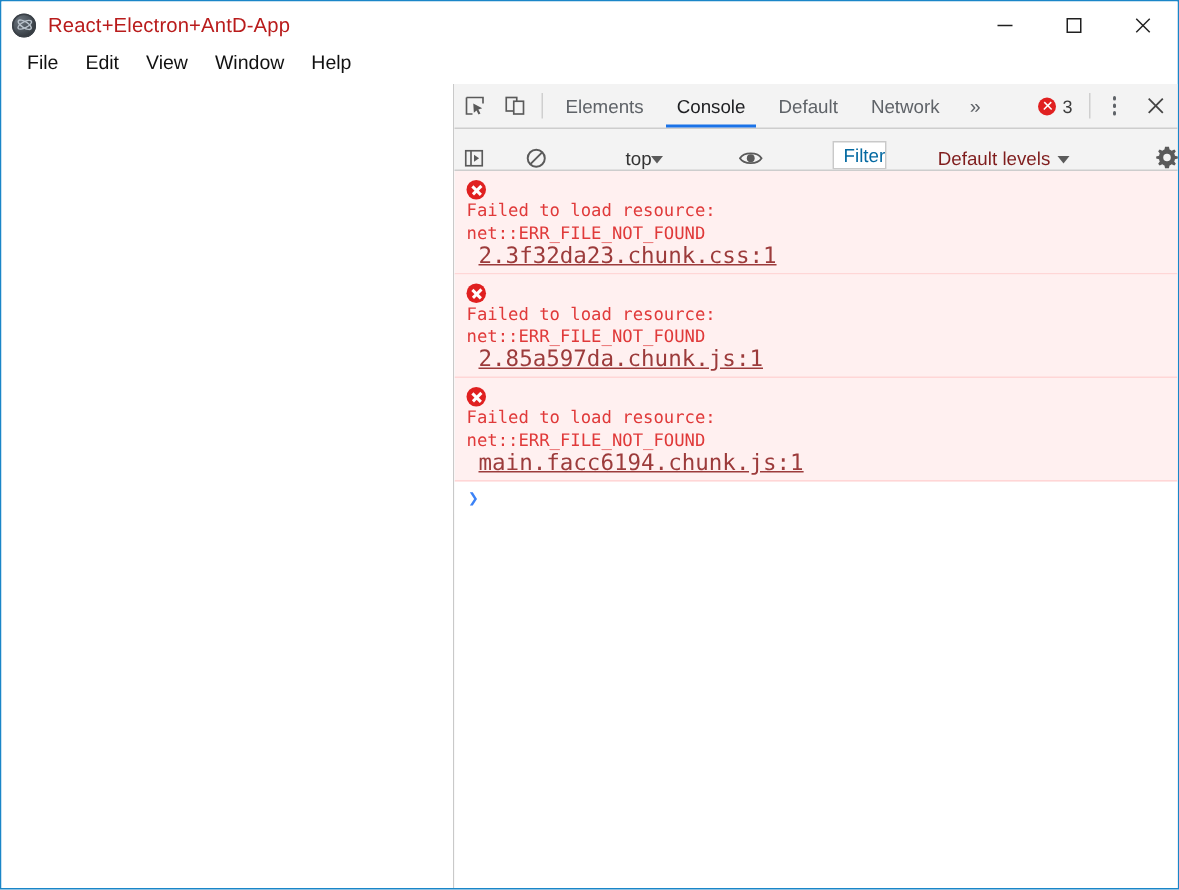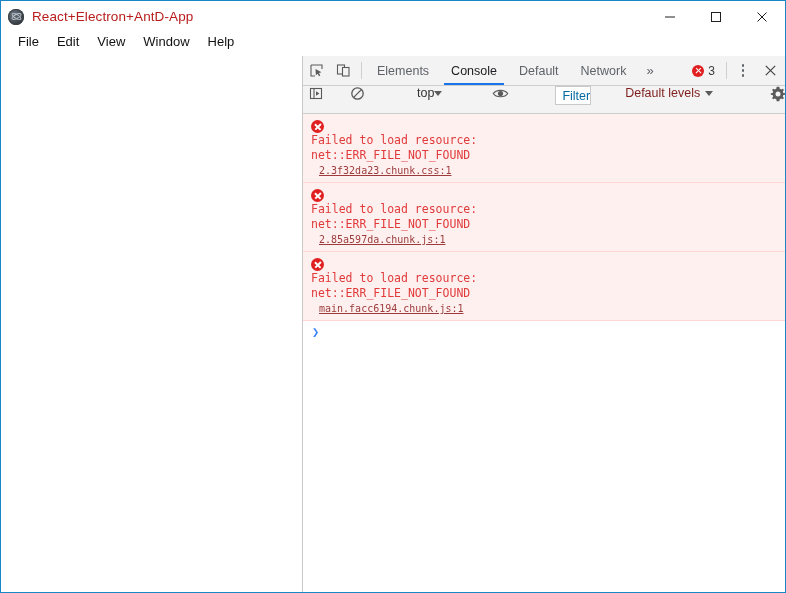--- a/index.html
+++ b/index.html
@@ -225,21 +225,21 @@
     justify-content: center;
     color: #444;
     flex: none;
   }
 
   
   .dt-filterbar {
     height: 27px;
     min-height: 27px;
     display: flex;
-    align-items: flex-start;
+    align-items: flex-end;
     background: #f3f3f3;
     border-bottom: 1px solid #cdcdcd;
     gap: 14px;
   }
   .ctx-select {
     display: flex;
     align-items: center;
     width: 188px;
     font-size: 12.5px;
     color: #333;
@@ -325,21 +325,21 @@
     font-family: "DejaVu Sans Mono", "Liberation Mono", monospace;
     font-size: 11.5px;
     line-height: 15px;
     color: #e03a3a;
     white-space: pre;
     flex: 1;
     min-width: 0;
   }
   .msg-src {
     font-family: "DejaVu Sans Mono", "Liberation Mono", monospace;
-    font-size: 10px;
+    font-size: 15px;
     line-height: 15px;
     color: #9c3b3b;
     text-decoration: underline;
     white-space: nowrap;
     margin-left: 8px;
     flex: none;
     padding-right: 2px;
   }
   .prompt-row {
     display: flex;

